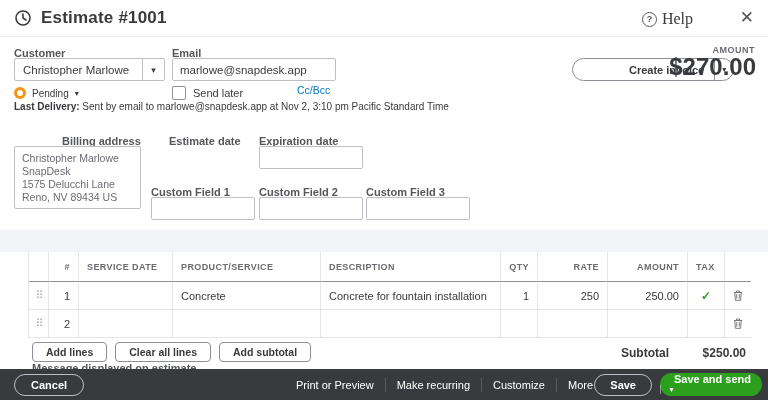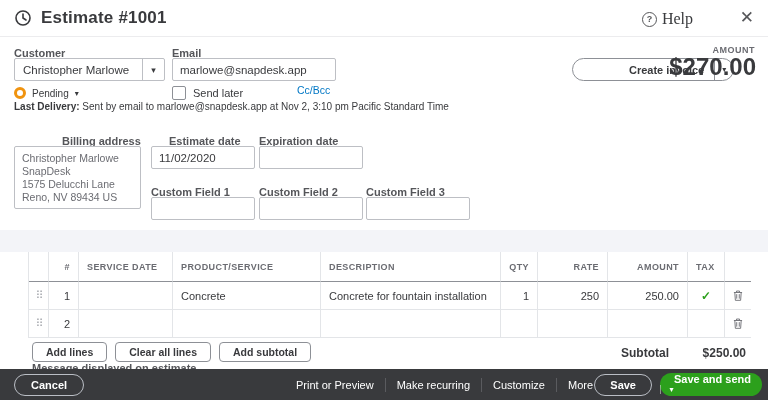--- a/index.html
+++ b/index.html
@@ -130,21 +130,20 @@
 
   <span class="lbl" style="left:14px; top:135px;margin-left:48px;">Billing address</span>
   <div class="billing-box">
     <div>Christopher Marlowe</div>
     <div>SnapDesk</div>
     <div>1575 Delucchi Lane</div>
     <div>Reno, NV  89434 US</div>
   </div>
 
   <span class="lbl" style="left:151px; top:135px;padding-left:18px;">Estimate date</span>
-  <input class="input" style="left: 151px; top: 146px; width: 104px;" value="11/02/2020">
 
   <span class="lbl" style="left:259px; top:135px;">Expiration date</span>
   <input class="input" style="left: 259px; top: 146px; width: 104px;" value="">
 
   <span class="lbl" style="left:151px; top:186px;">Custom Field 1</span>
   <input class="input" style="left: 151px; top: 197px; width: 104px;" value="">
   <span class="lbl" style="left:259px; top:186px;">Custom Field 2</span>
   <input class="input" style="left: 259px; top: 197px; width: 104px;" value="">
   <span class="lbl" style="left:366px; top:186px;">Custom Field 3</span>
   <input class="input" style="left: 366px; top: 197px; width: 104px;" value="">

